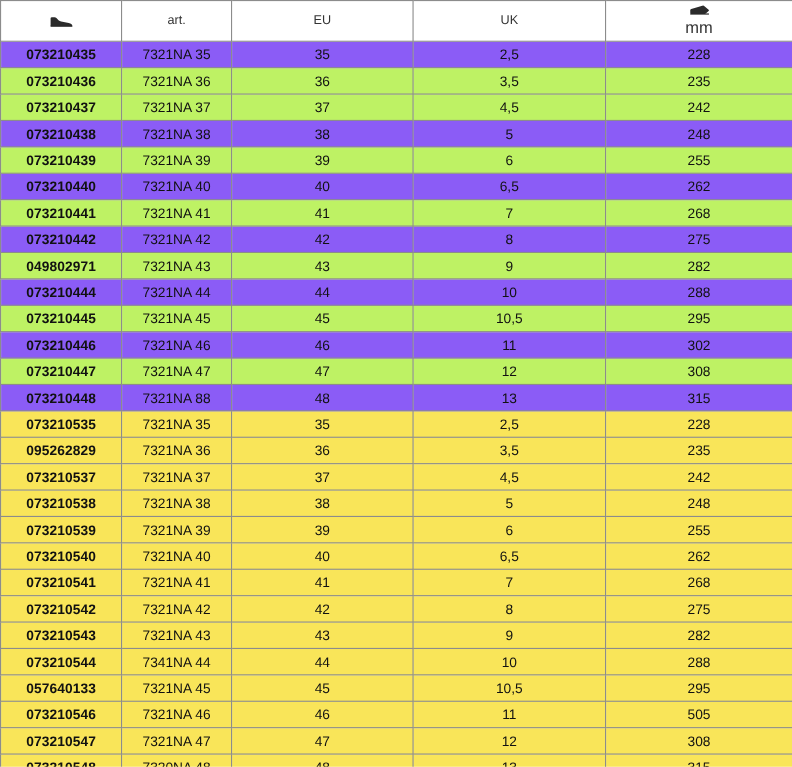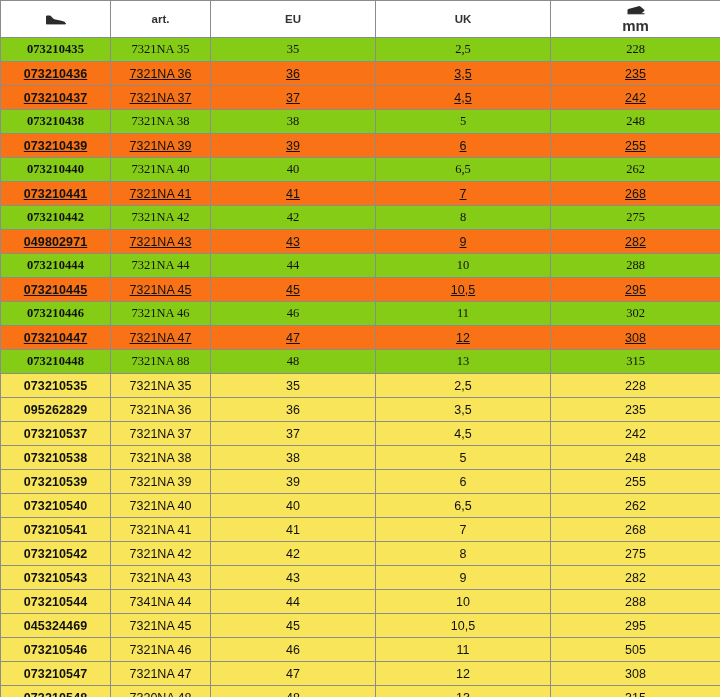--- a/index.html
+++ b/index.html
@@ -23,21 +23,21 @@
   table.size-table col.c-art   { width: 100px; }
   table.size-table col.c-eu    { width: 165px; }
   table.size-table col.c-uk    { width: 175px; }
   table.size-table col.c-mm    { width: 170px; }
 
   thead th {
     border: 1px solid #8c8c8c;
     background: #ffffff;
     height: 36px;
     font-size: 11px;
-    font-weight: bold;
+    font-weight: normal;
     color: #333333;
     text-align: center;
     vertical-align: middle;
     padding: 0;
   }
   thead th .hdr-stack {
     display: flex;
     flex-direction: column;
     align-items: center;
     justify-content: center;
@@ -65,22 +65,22 @@
     font-size: 12.5px;
     text-align: center;
     vertical-align: middle;
     padding: 0;
     color: #111111;
   }
   tbody td.code {
     font-weight: bold;
     letter-spacing: 0.1px;
   }
-  tr.row-white td { background: #84cc16; font-family: Liberation Serif, serif; }
-  tr.row-grey  td { background: #f97316; text-decoration: underline; }
+  tr.row-white td { background: #8b5cf6; }
+  tr.row-grey  td { background: #bef264; }
   tr.row-yellow td { background: #f9e559; }
 
   .shoe-icon svg { display: block; }
 </style>
 </head>
 <body>
 
 <table class="size-table">
   <colgroup>
     <col class="c-code">
@@ -292,21 +292,21 @@
         <td>282</td>
       </tr>
       <tr class="row-yellow">
         <td class="code">073210544</td>
         <td>7341NA 44</td>
         <td>44</td>
         <td>10</td>
         <td>288</td>
       </tr>
       <tr class="row-yellow">
-        <td class="code">045324469</td>
+        <td class="code">057640133</td>
         <td>7321NA 45</td>
         <td>45</td>
         <td>10,5</td>
         <td>295</td>
       </tr>
       <tr class="row-yellow">
         <td class="code">073210546</td>
         <td>7321NA 46</td>
         <td>46</td>
         <td>11</td>

